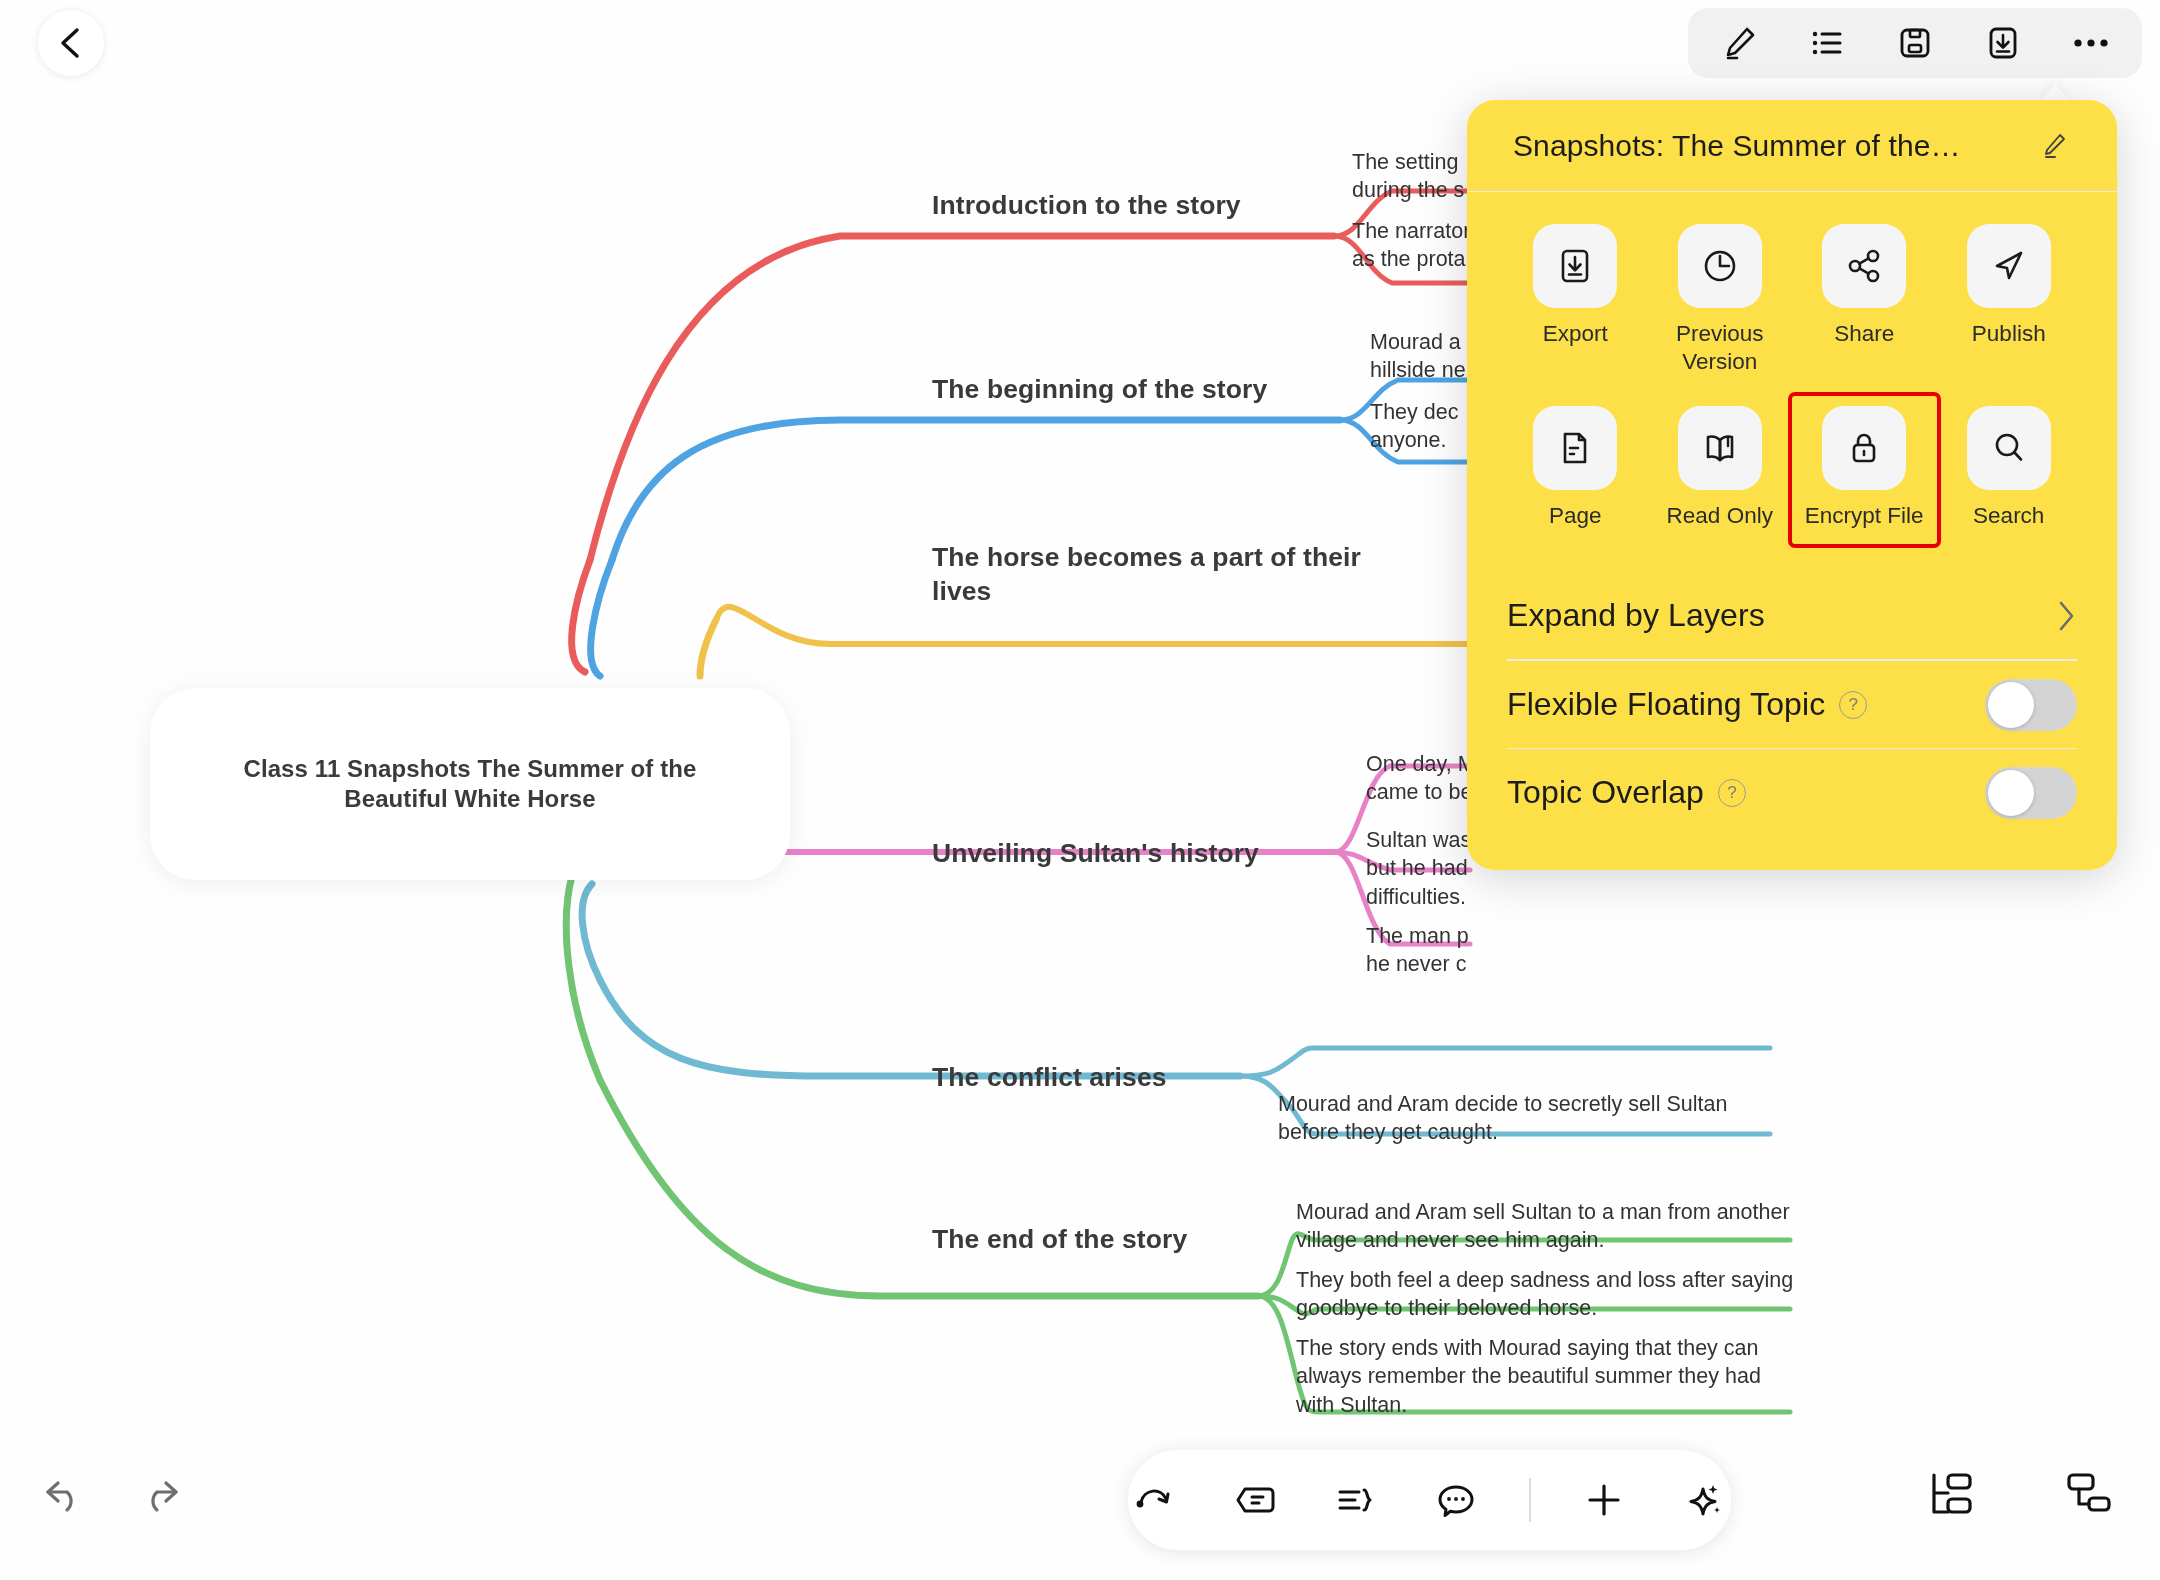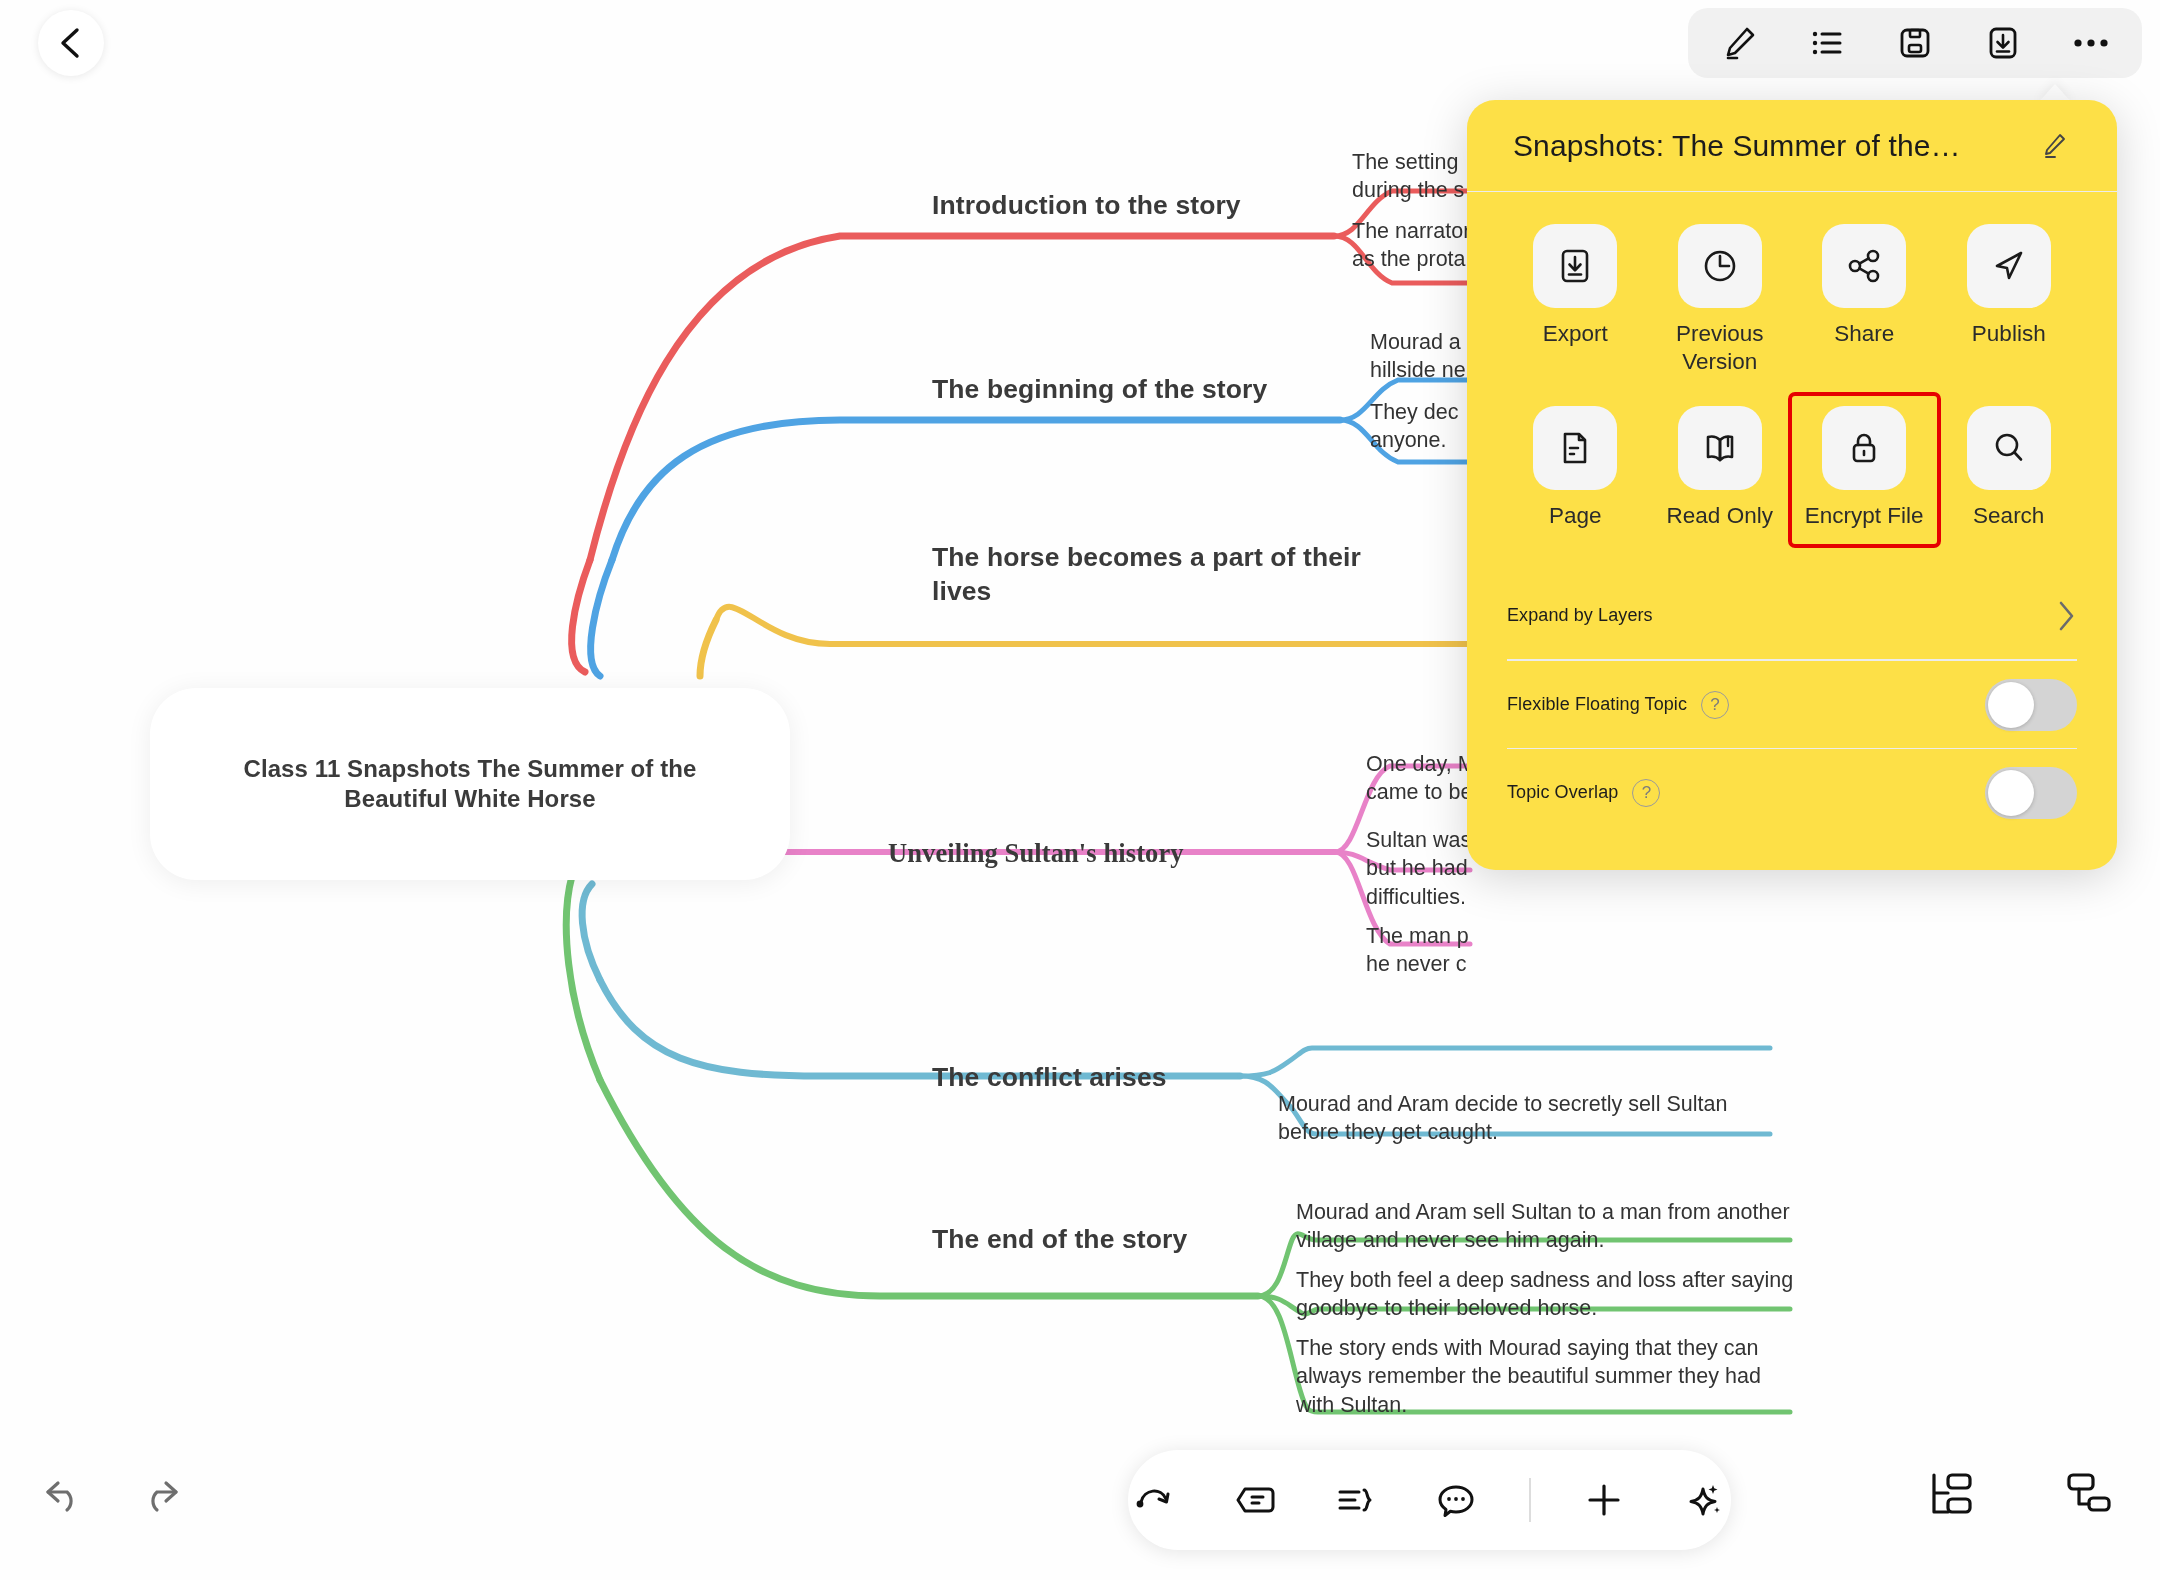--- a/index.html
+++ b/index.html
@@ -116,21 +116,21 @@
     outline: 4px solid #e60000; outline-offset: 0px; border-radius: 3px;
   }
 
   .rows { padding: 18px 40px 34px 40px; }
   .row {
     display: flex; align-items: center;
     height: 88px; cursor: pointer;
   }
   .row + .row { border-top: 1px solid #ececec; }
   .row.first { border-bottom: 1px solid #ececec; }
-  .row-label { font-size: 18px; color: #1c1c1c; letter-spacing: .1px; }
+  .row-label { font-size: 32px; color: #1c1c1c; letter-spacing: .1px; }
   .qmark {
     width: 28px; height: 28px; border-radius: 50%;
     border: 1.8px solid #9a9a9a; color: #7c7c7c;
     font-size: 17px; display: flex; align-items: center; justify-content: center;
     margin-left: 14px; font-family: "Liberation Sans", sans-serif;
   }
   .row-spacer { flex: 1; }
   .toggle {
     width: 92px; height: 52px; border-radius: 26px;
     background: #d4d4d4; position: relative; cursor: pointer;
@@ -205,21 +205,21 @@
     <div class="root-node">
       <div class="root-text">Class 11 Snapshots The Summer of the Beautiful White Horse</div>
     </div>
 
     <div class="branch-label" style="left:932px; top:188px; width:430px;">Introduction to the story</div>
 
     <div class="branch-label" style="left:932px; top:372px; width:430px;">The beginning of the story</div>
 
     <div class="branch-label" style="left:932px; top:540px; width:470px;">The horse becomes a part of their lives</div>
 
-    <div class="branch-label" style="left:888px; top:836px; width:430px;font-family:Liberation Serif, serif;">Unveiling Sultan's history</div>
+    <div class="branch-label" style="left:932px; top:836px; width:430px;">Unveiling Sultan's history</div>
 
     <div class="branch-label" style="left:932px; top:1060px; width:350px;">The conflict arises</div>
 
     <div class="branch-label" style="left:932px; top:1222px; width:350px;">The end of the story</div>
 
     <div class="leaf" style="left:1352px; top:148px; width:132px;">The setting during the s</div>
     <div class="leaf" style="left:1352px; top:217px; width:132px;">The narrator as the prota</div>
 
     <div class="leaf" style="left:1370px; top:328px; width:122px;">Mourad a hillside ne</div>
     <div class="leaf" style="left:1370px; top:398px; width:122px;">They dec anyone.</div>

